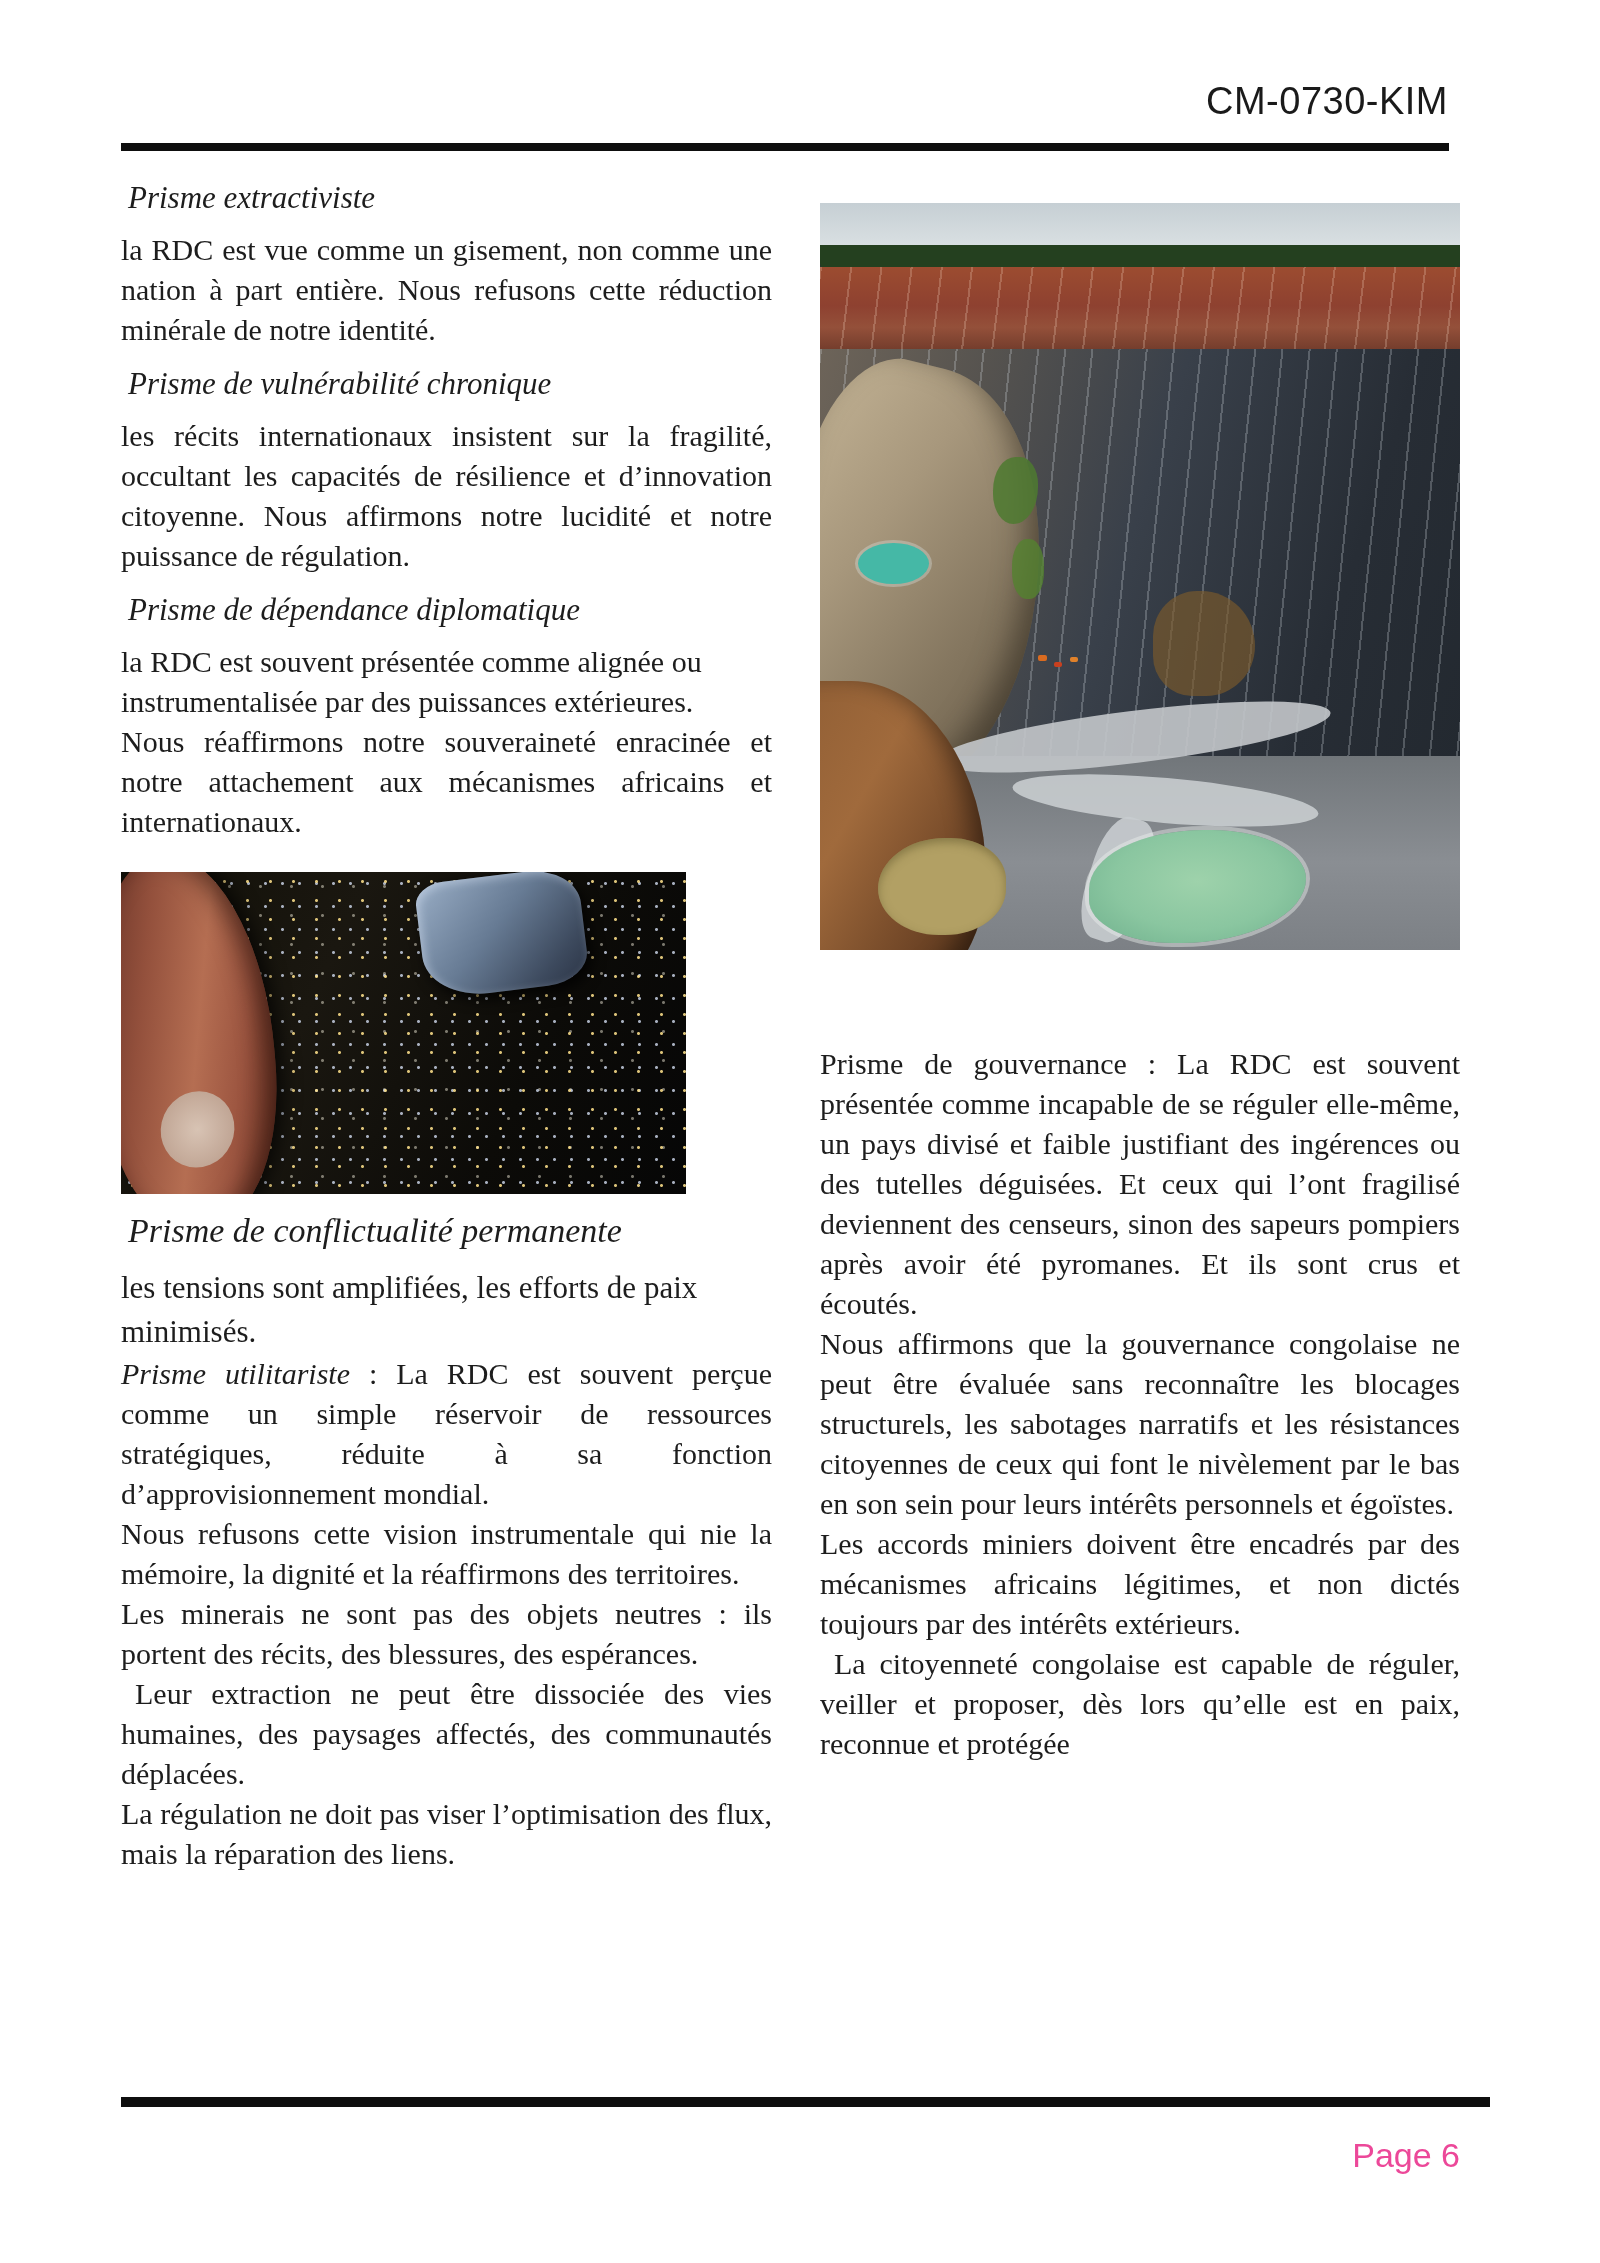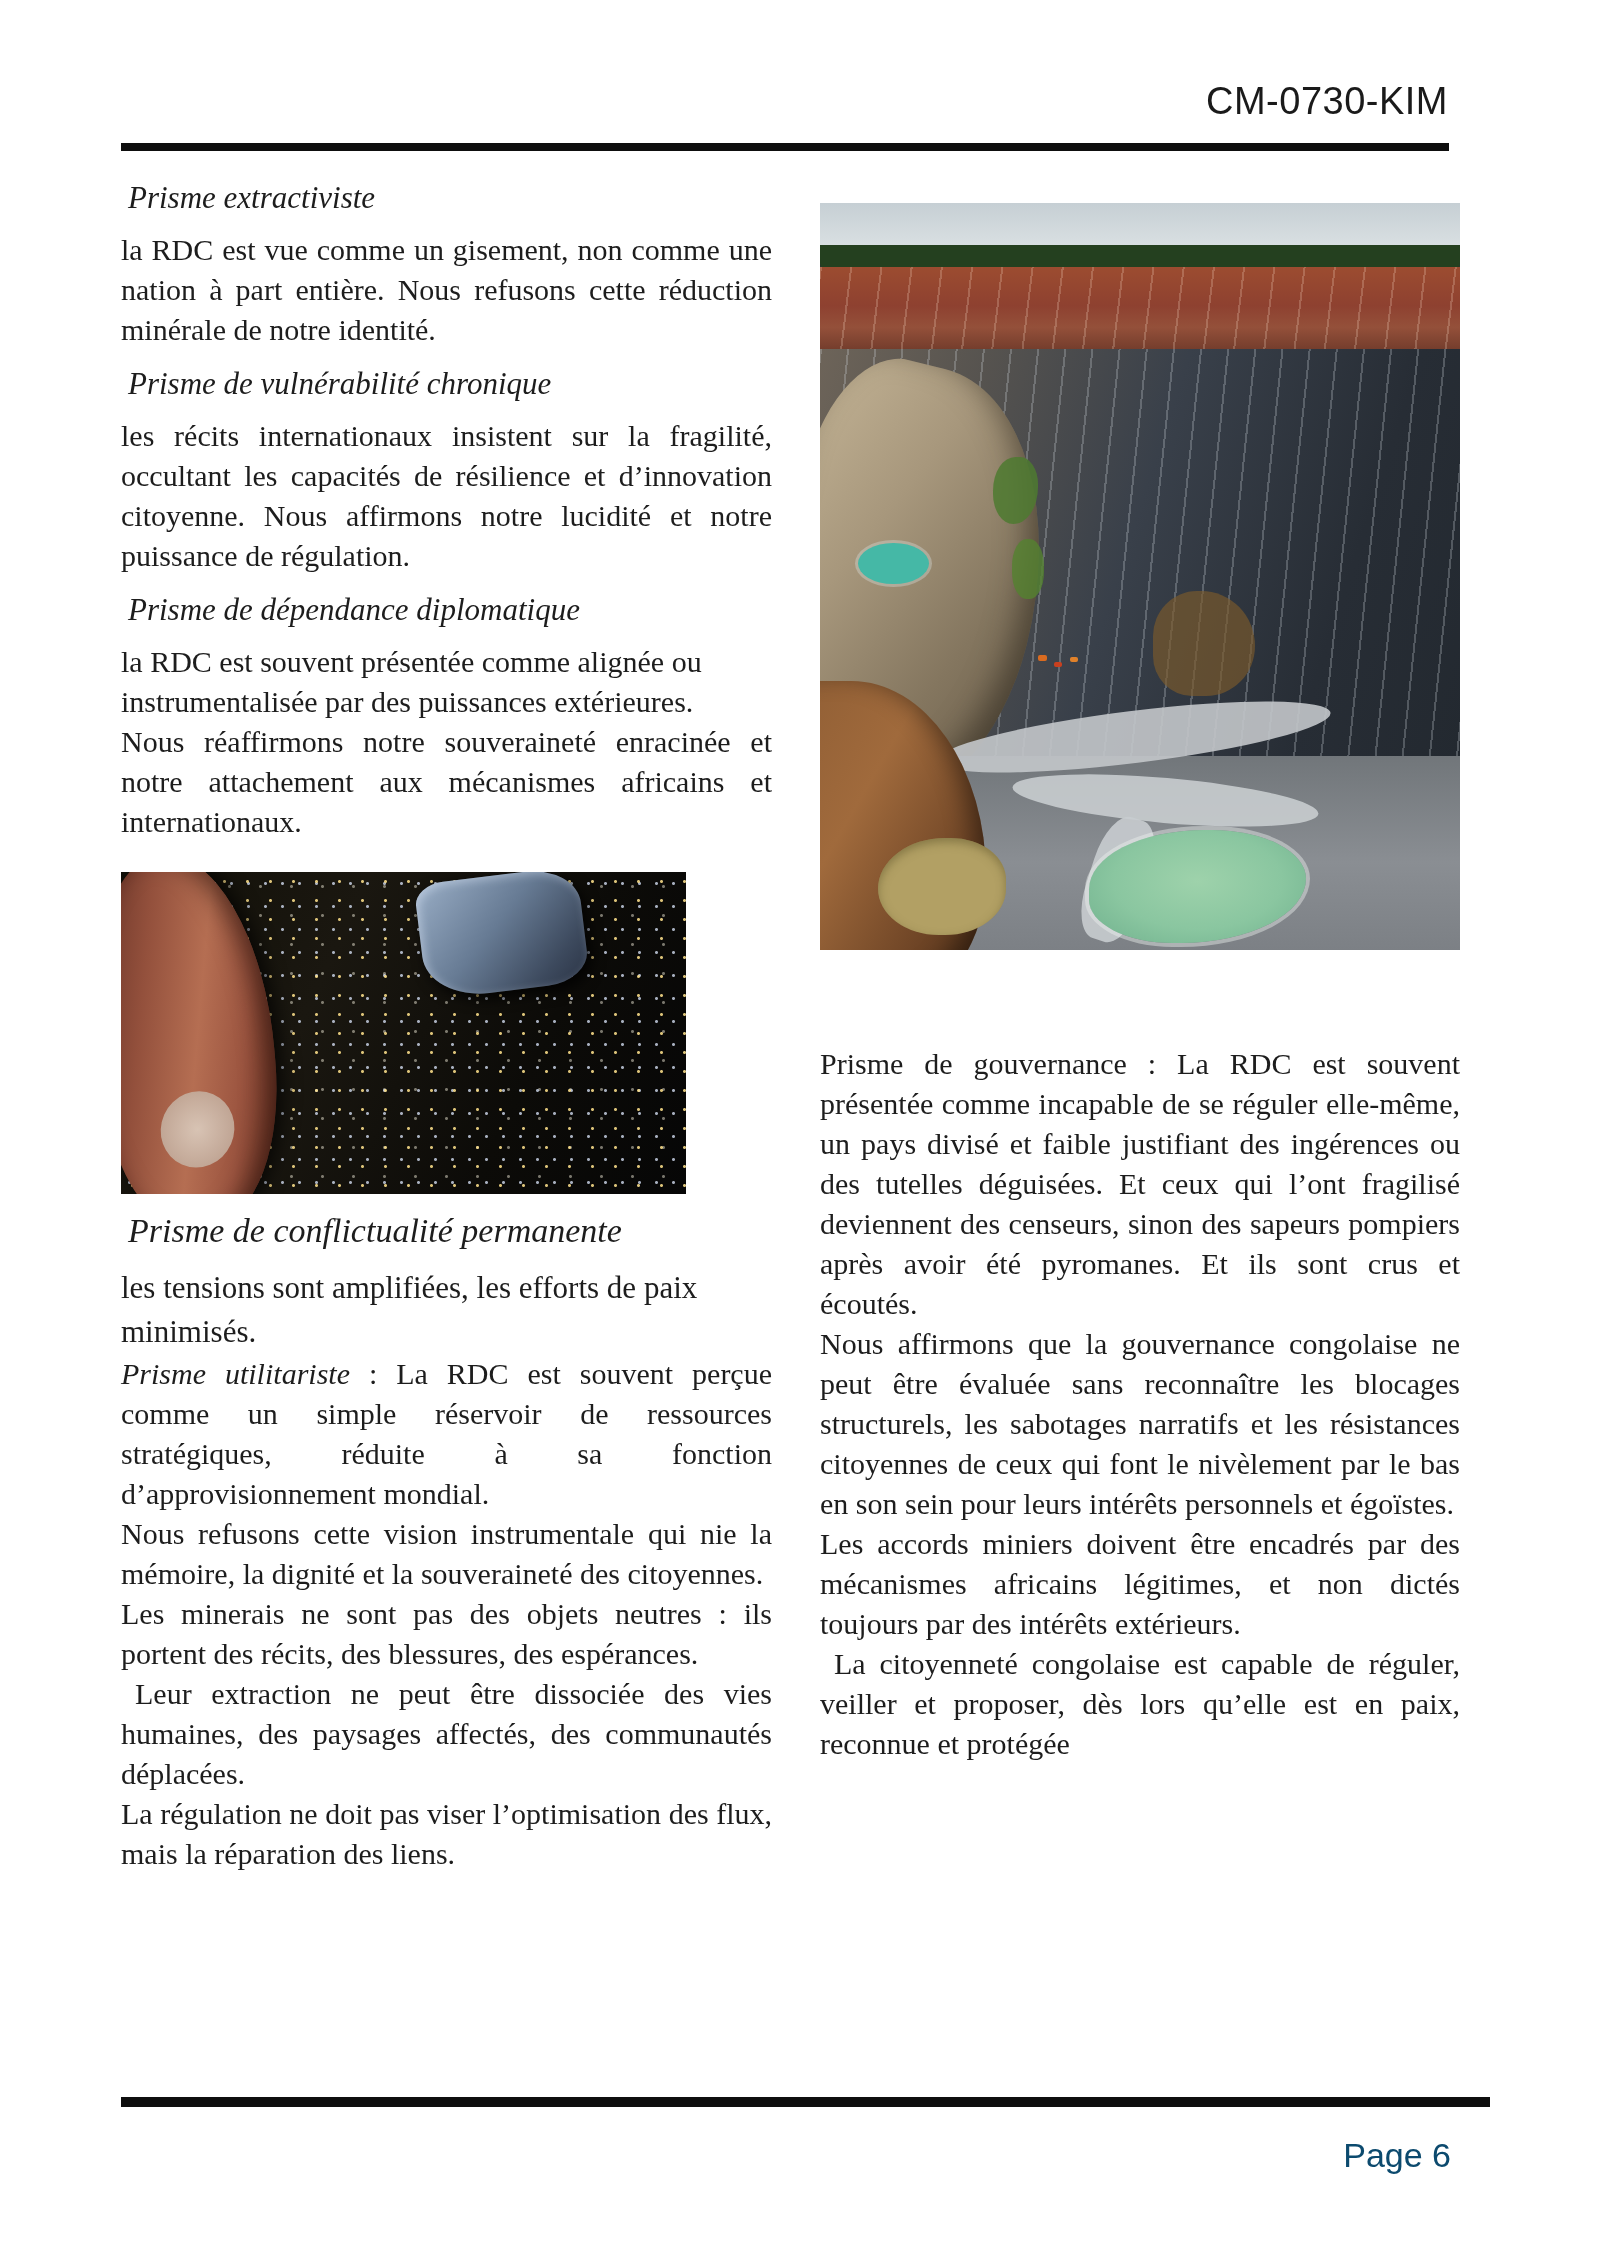--- a/index.html
+++ b/index.html
@@ -15,23 +15,23 @@
   
   .doc-code{
     position:absolute; top:80px; right:152px;
     font-family:"Liberation Sans", sans-serif;
     font-size:38px; color:#1a1a1a; letter-spacing:.5px;
   }
   .rule{position:absolute; background:#0e0e0e;}
   .rule-top{left:121px; top:143px; width:1328px; height:8px;}
   .rule-bottom{left:121px; top:2097px; width:1369px; height:10px;}
   .page-num{
-    position:absolute; top:2136px; right:149px;
+    position:absolute; top:2136px; right:140px;
     font-family:"Liberation Sans", sans-serif;
-    font-size:34px; color:#0c4a6e;
+    font-size:34px; color:#ec4899;
   }
 
   
   .col-left{position:absolute; left:121px; top:170px; width:651px;margin-top:8px;}
   .col-right{position:absolute; left:820px; top:1044px; width:640px;}
 
   .col-left h3, .col-right h3{margin:14px 0 12px 0; padding-left:7px;
     font-size:31px; font-weight:normal; font-style:italic; line-height:40px;}
   .col-left h3.big{font-size:34px; line-height:46px; margin-top:10px;}
   p.body{margin:0; font-size:30px; line-height:40px; text-align:justify;}
@@ -167,21 +167,21 @@
       <div class="mi-chunk2"></div>
       <div class="mi-chunk3"></div>
       <div class="mi-chunk4"></div>
       <div class="mi-chunk5"></div>
       <div class="mi-glow"></div>
     </div>
 
     <h3 class="big">Prisme de conflictualité permanente</h3>
     <p class="body lede">les tensions sont amplifiées, les efforts de paix minimisés.</p>
     <p class="body"><span class="ital">Prisme utilitariste</span><span> : La RDC est souvent perçue comme un simple réservoir de ressources stratégiques, réduite à sa fonction d’approvisionnement mondial.</span></p>
-    <p class="body">Nous refusons cette vision instrumentale qui nie la mémoire, la dignité et la souveraineté des citoyennes.</p>
+    <p class="body">Nous refusons cette vision instrumentale qui nie la mémoire, la dignité et la réaffirmons des territoires.</p>
     <p class="body">Les minerais ne sont pas des objets neutres : ils portent des récits, des blessures, des espérances.</p>
     <p class="body indent">Leur extraction ne peut être dissociée des vies humaines, des paysages affectés, des communautés déplacées.</p>
     <p class="body">La régulation ne doit pas viser l’optimisation des flux, mais la réparation des liens.</p>
   </div>
 
   <div class="mine-photo" role="img" aria-label="Vue aérienne d’une mine à ciel ouvert en terrasses avec bassins turquoise">
     <div class="m-sky"></div>
     <div class="m-trees"></div>
     <div class="m-red"></div>
     <div class="m-wall"></div>

